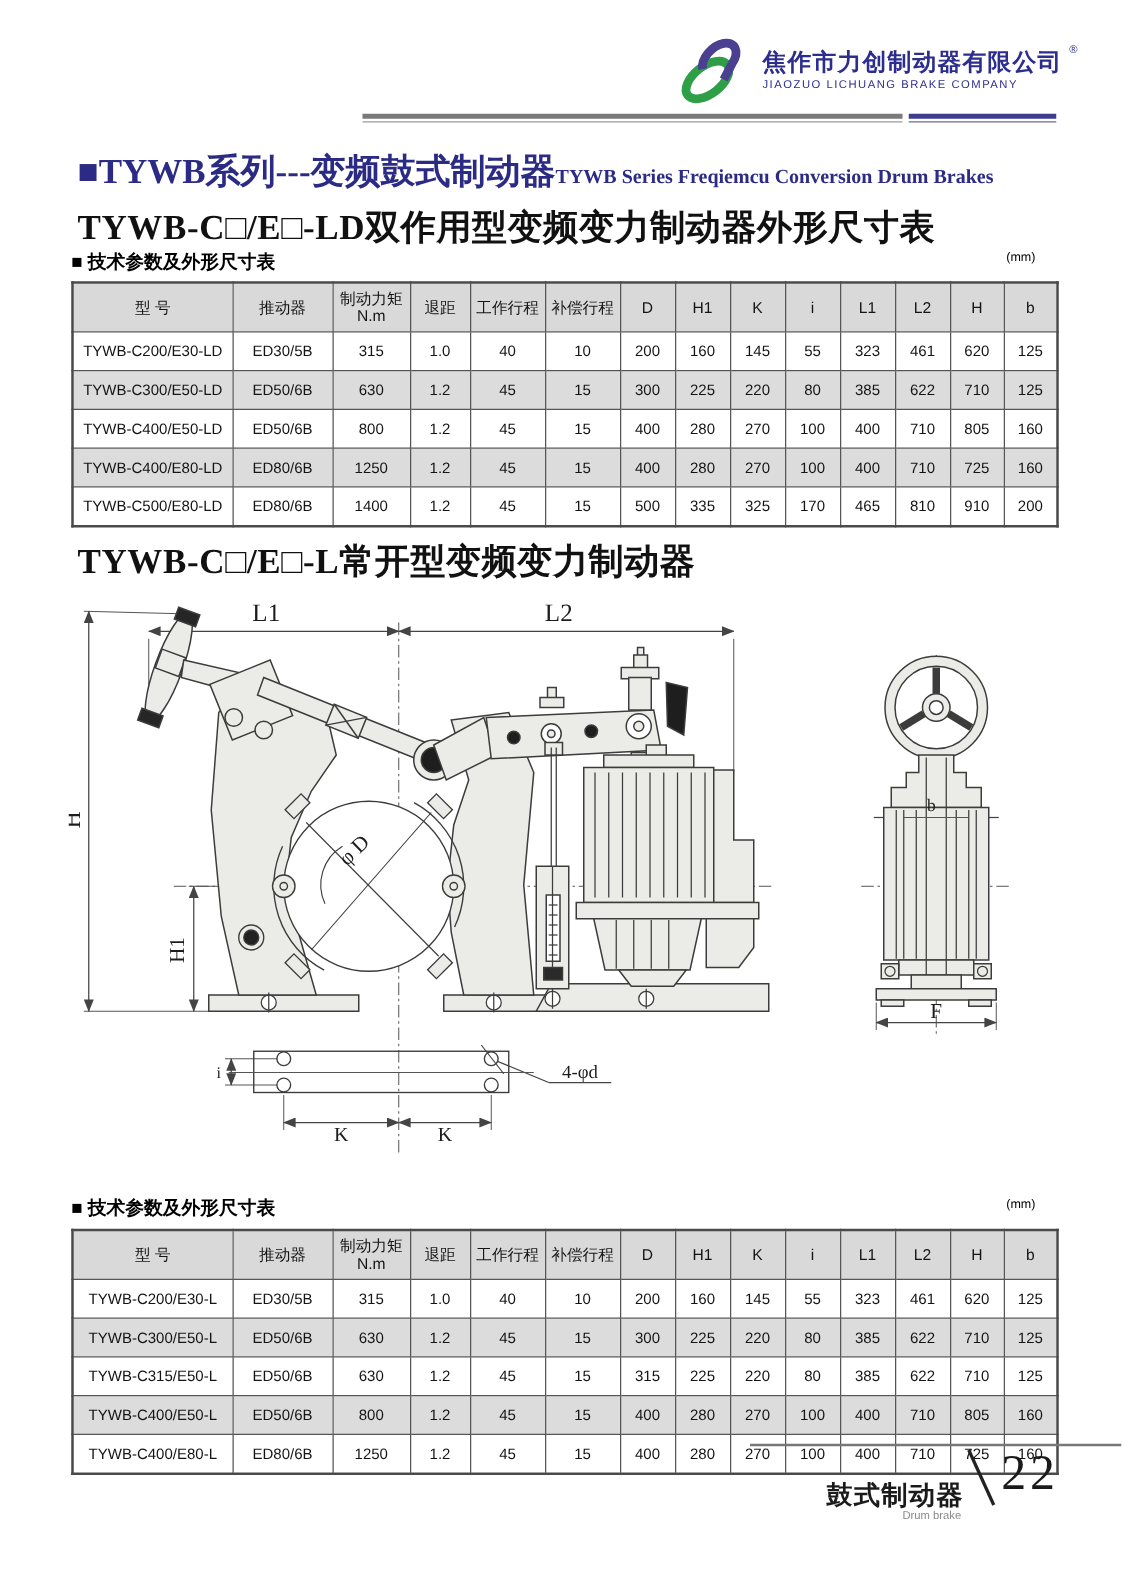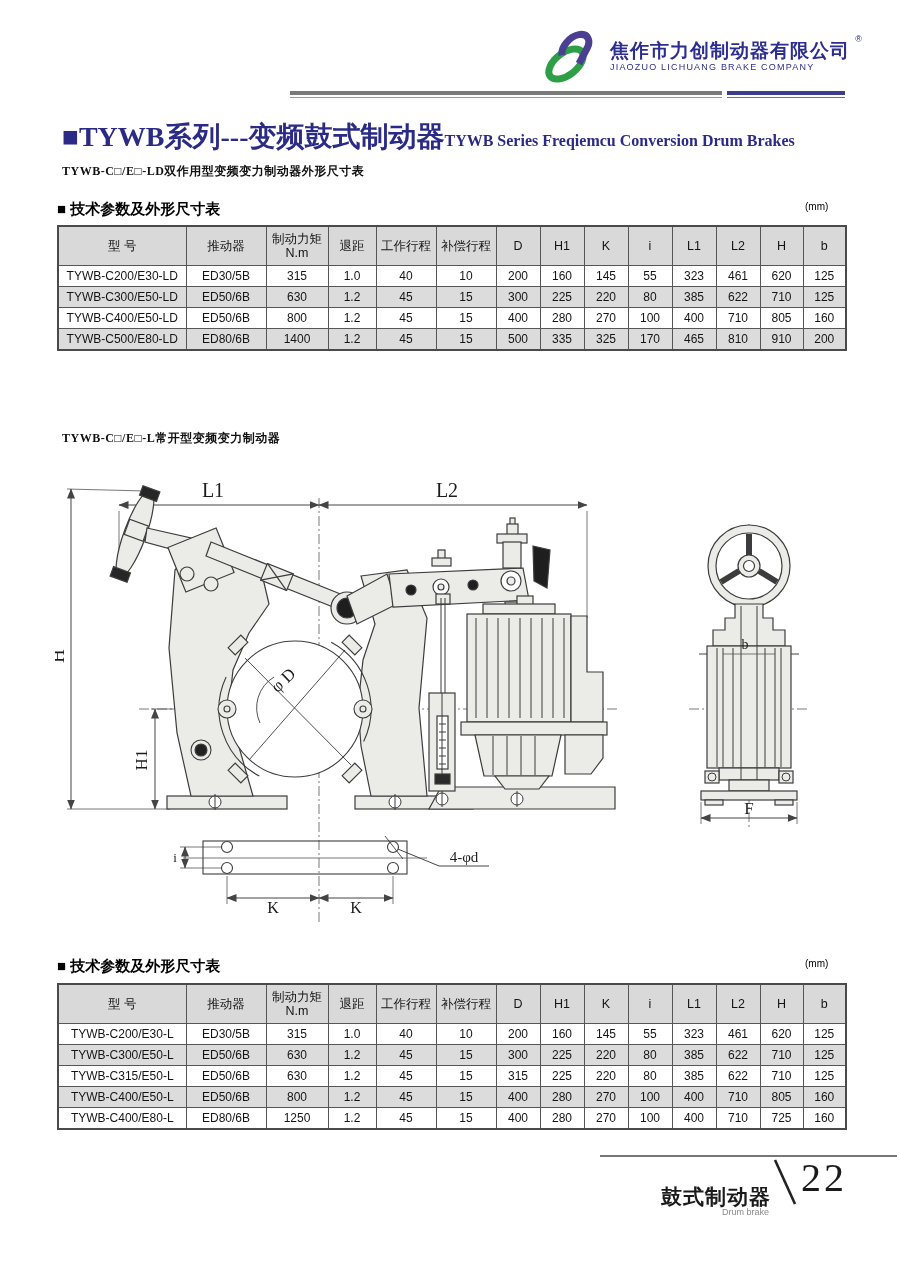--- a/index.html
+++ b/index.html
@@ -13,31 +13,31 @@
   .brand-en{font-size:9px;color:#2d2d8e;letter-spacing:1.2px;margin-top:2px;}
   .reg{position:absolute;top:-6px;right:-12px;font-size:9px;color:#2d2d8e;}
   .rule{position:absolute;height:4px;}
   .rule-thin{position:absolute;height:1px;}
 
   
   .main-title{position:absolute;left:62px;top:118px;display:flex;align-items:baseline;white-space:nowrap;}
   .main-title .cnpart{font-family:"Liberation Serif",serif;font-size:28px;font-weight:bold;color:#2b2b85;}
   .main-title .enpart{font-family:"Liberation Serif",serif;font-size:16px;font-weight:bold;color:#2b2b85;}
   .sec-heading{position:absolute;left:62px;font-family:"Liberation Serif",serif;
-               font-size:12px;font-weight:bold;color:#111;letter-spacing:0.5px;white-space:nowrap;}
+               font-size:28px;font-weight:bold;color:#111;letter-spacing:0.5px;white-space:nowrap;}
   .tbl-caption{position:absolute;left:57px;font-size:15px;font-weight:bold;color:#000000;}
   .unit{position:absolute;font-size:10px;color:#000;}
 
   
   table.spec{position:absolute;left:57px;width:788px;border-collapse:collapse;table-layout:fixed;
              border:2px solid #4a4a4a;background:#fff;}
   table.spec th,table.spec td{border:1px solid #565656;text-align:center;vertical-align:middle;
              font-size:12px;color:#141414;padding:0;overflow:hidden;white-space:nowrap;}
   table.spec thead th{background:#d9d9d9;height:38px;font-weight:normal;font-size:12.5px;line-height:1.15;}
-  table.spec tbody tr{height:21px;}
+  table.spec tbody tr{height:31px;}
   table.spec tbody tr:nth-child(even){background:#dcdcdc;}
 
   
   .footer-rule{position:absolute;left:600px;top:1155px;width:297px;height:1.5px;background:#777;}
   .footer{position:absolute;right:53px;top:1158px;display:flex;align-items:flex-start;}
   .f-labels{text-align:right;margin-top:8px;}
   .f-cn{font-size:21px;font-weight:bold;color:#1a1a1a;letter-spacing:1px;line-height:1;margin-top:20px;}
   .f-en{font-size:9px;color:#8a8a8a;line-height:1;margin-top:1px;margin-right:2px;}
   .f-num{font-family:"Liberation Serif",serif;font-size:40px;color:#1a1a1a;letter-spacing:3px;
          line-height:1;margin-left:2px;}
@@ -157,20 +157,36 @@
           <td>400</td>
           <td>280</td>
           <td>270</td>
           <td>100</td>
           <td>400</td>
           <td>710</td>
           <td>805</td>
           <td>160</td>
         </tr>
         <tr>
+          <td>TYWB-C400/E80-LD</td>
+          <td>ED80/6B</td>
+          <td>1250</td>
+          <td>1.2</td>
+          <td>45</td>
+          <td>15</td>
+          <td>400</td>
+          <td>280</td>
+          <td>270</td>
+          <td>100</td>
+          <td>400</td>
+          <td>710</td>
+          <td>725</td>
+          <td>160</td>
+        </tr>
+        <tr>
           <td>TYWB-C500/E80-LD</td>
           <td>ED80/6B</td>
           <td>1400</td>
           <td>1.2</td>
           <td>45</td>
           <td>15</td>
           <td>500</td>
           <td>335</td>
           <td>325</td>
           <td>170</td>

